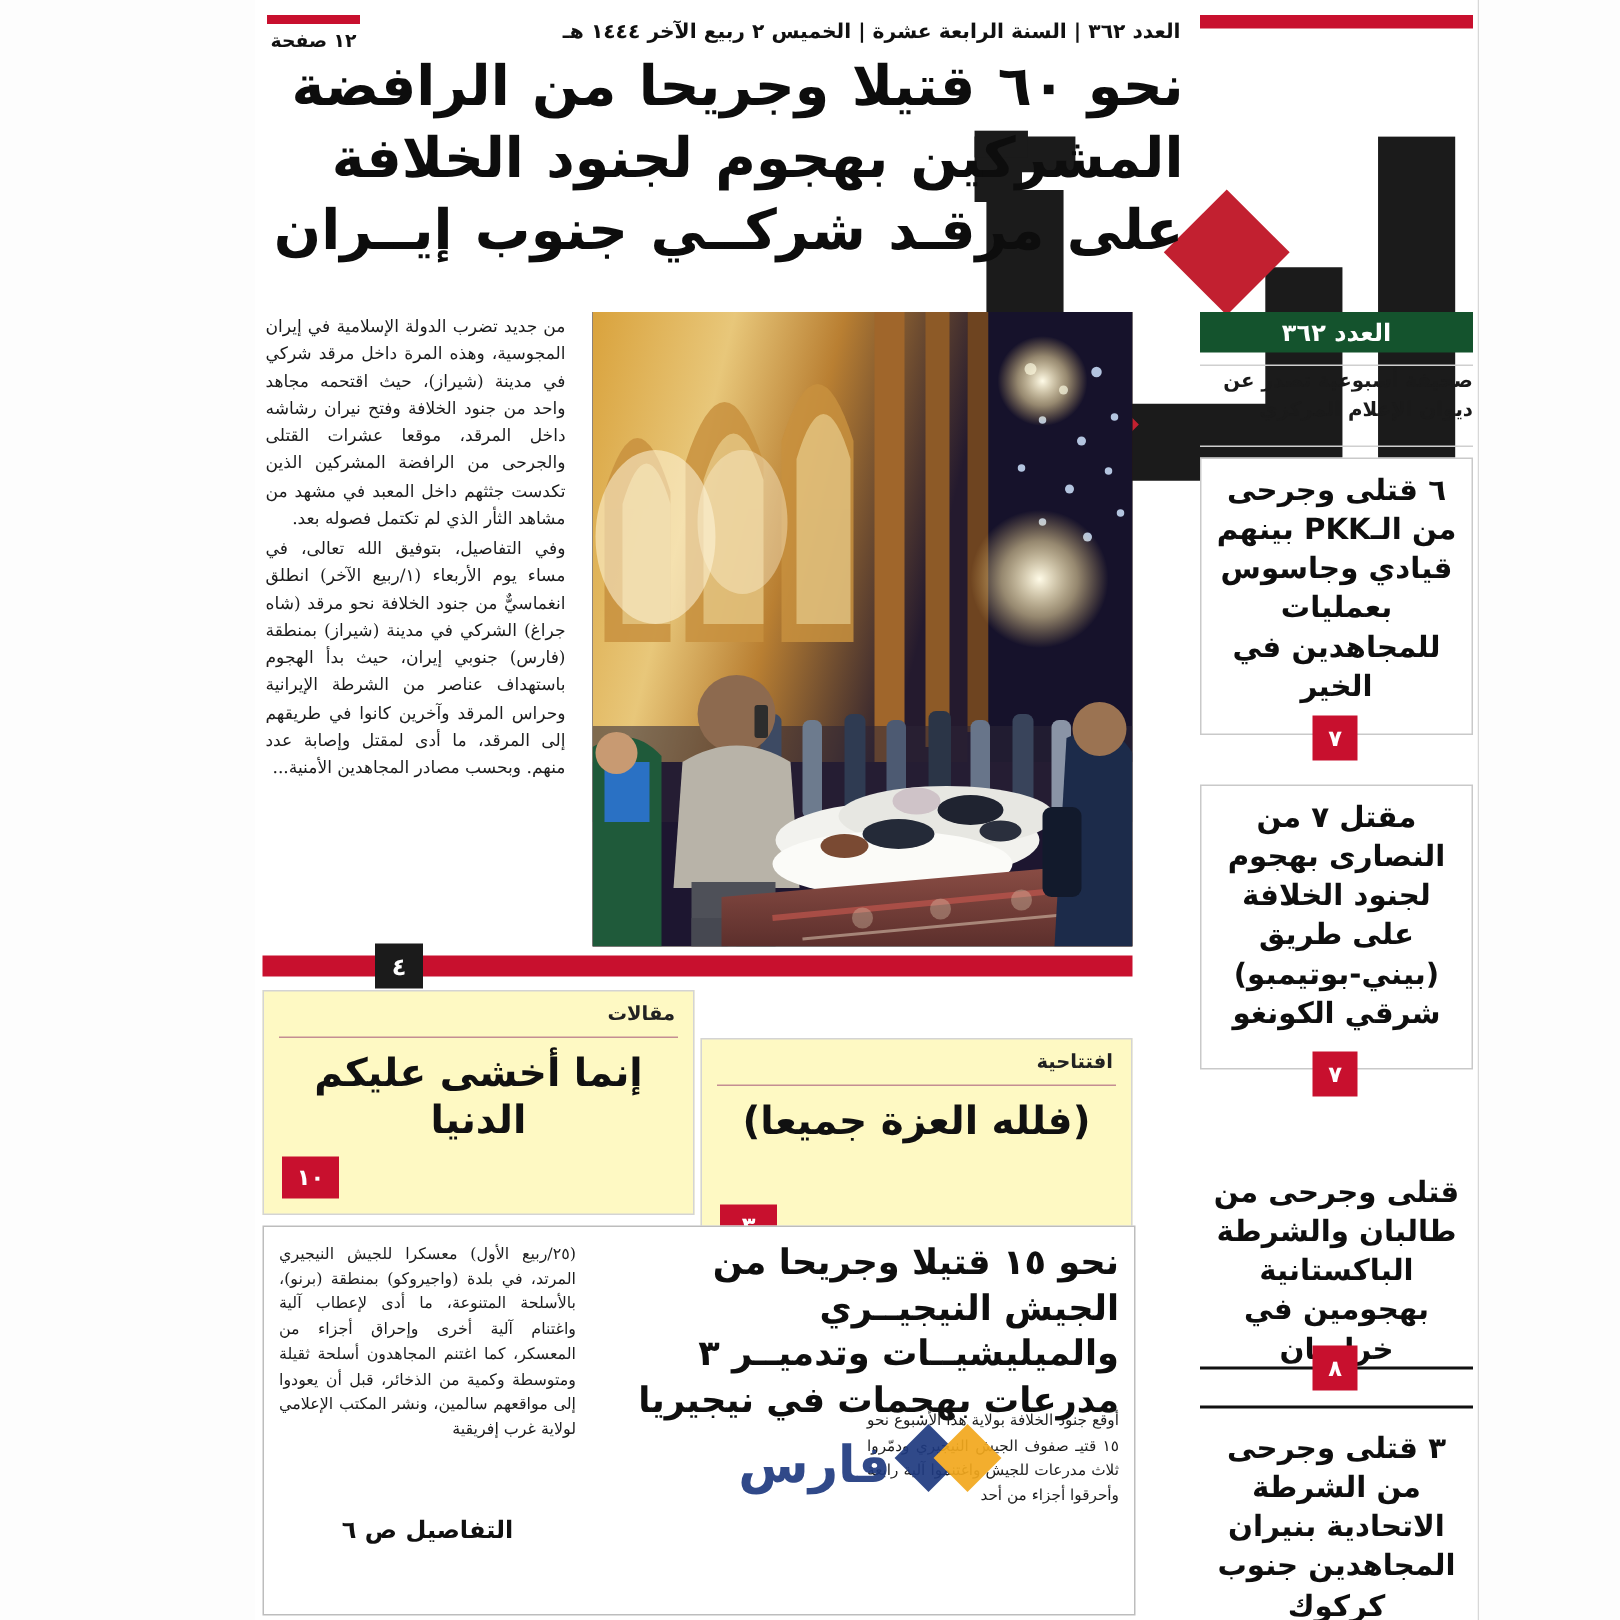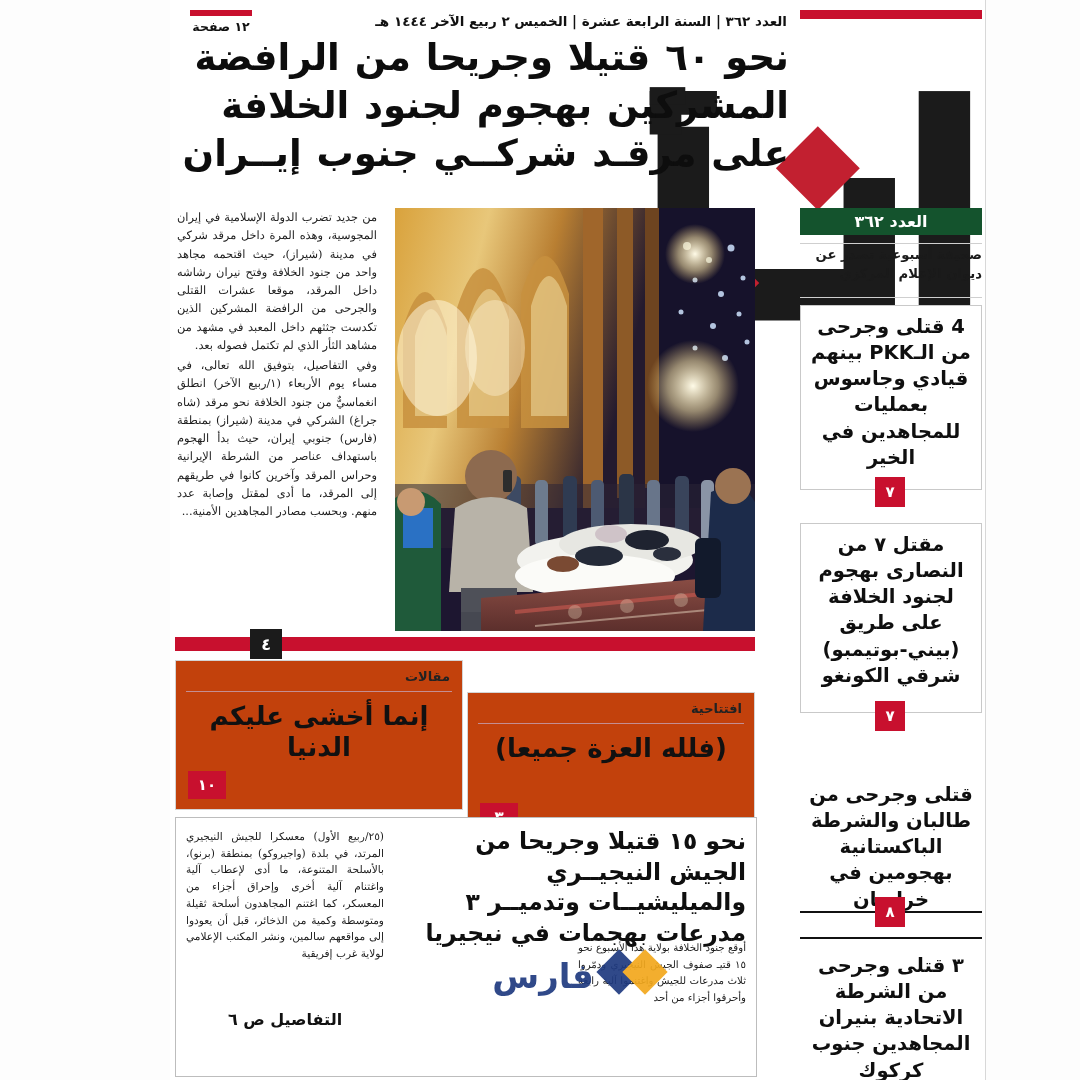--- a/index.html
+++ b/index.html
@@ -31,21 +31,21 @@
   .logo-art{position:absolute;right:3px;top:22px;width:182px;height:160px;}
 
   .head-col{position:absolute;right:190px;top:0;left:0;height:205px;}
 
   .dateline-bar{position:absolute;right:8px;top:10px;left:8px;height:26px;}
   .dateline{
     position:absolute;right:0;top:3px;
     font-size:13.5px;font-weight:600;color:#111;letter-spacing:0;
     white-space:nowrap;
   }
-  .pages-badge-wrap{position:absolute;left:12px;top:0;width:62px;text-align:center;}
+  .pages-badge-wrap{position:absolute;left:0;top:0;width:62px;text-align:center;}
   .pages-rule{width:62px;height:6px;background:#c8102e;}
   .pages-count{font-size:12.5px;font-weight:600;color:#111;margin-top:3px;}
 
   .headline{
     position:absolute;right:6px;left:4px;top:34px;
     text-align:right;
     font-size:37px;line-height:1.30;
     font-weight:900;color:#0d0d0d;
     letter-spacing:-0.3px;
     word-spacing:2px;
@@ -77,21 +77,21 @@
   }
   .sec-badge{
     position:absolute;left:80px;top:424px;width:32px;height:30px;
     background:#1b1b1b;color:#fff;font-size:16px;font-weight:800;
     display:flex;align-items:center;justify-content:center;
   }
 
   
   .op-row{position:absolute;left:5px;top:455px;width:580px;height:150px;}
   .op-box{
-    position:absolute;top:0;height:148px;background:#c2410c;
+    position:absolute;top:0;height:148px;background:#fef9c3;
     border:1px solid #d4d4d4;
   }
   .op-right{right:0;width:286px;margin-top:32px;}
   .op-left{left:0;width:286px;}
   .op-kicker{
     position:absolute;right:12px;top:8px;
     font-size:13px;font-weight:700;color:#222;
   }
   .op-hr{position:absolute;right:10px;left:10px;top:30px;height:1px;background:#c48e93;}
   .op-title{
@@ -387,21 +387,21 @@
     </div>
 
     <div class="side">
 
       <div class="issue-band">العدد ٣٦٢</div>
       <div class="side-hr" style="top:38px;"></div>
       <div class="tagline">صحيفة أسبوعية تصدر عن ديوان الإعلام المركزي</div>
       <div class="side-hr" style="top:92px;"></div>
 
       <div class="news" style="top:100px;height:185px;">
-        <div class="news-title">4 قتلى وجرحى من الـPKK بينهم قيادي وجاسوس بعمليات للمجاهدين في الخير</div>
+        <div class="news-title">٦ قتلى وجرحى من الـPKK بينهم قيادي وجاسوس بعمليات للمجاهدين في الخير</div>
       </div>
       <div class="news-num" style="top:272px;">٧</div>
 
       <div class="news" style="top:318px;height:190px;">
         <div class="news-title">مقتل ٧ من النصارى بهجوم لجنود الخلافة على طريق (بيني-بوتيمبو) شرقي الكونغو</div>
       </div>
       <div class="news-num" style="top:496px;">٧</div>
 
       <div class="news" style="top:569px;height:162px;border:none;">
         <div class="news-title">قتلى وجرحى من طالبان والشرطة الباكستانية بهجومين في خراسان</div>

